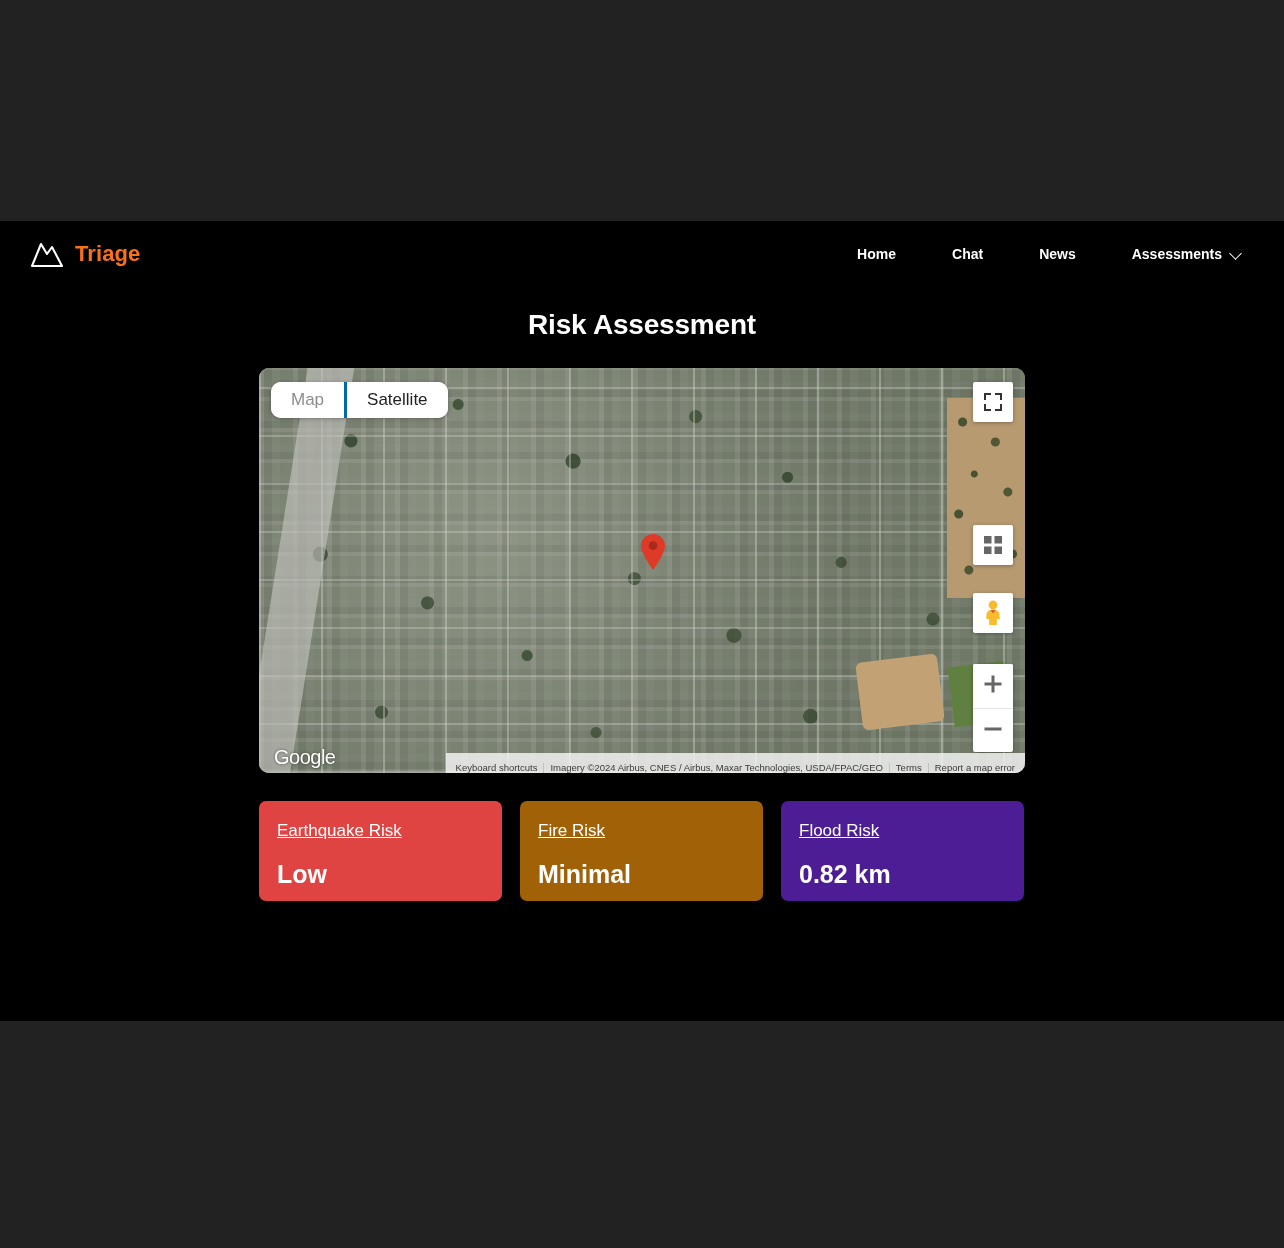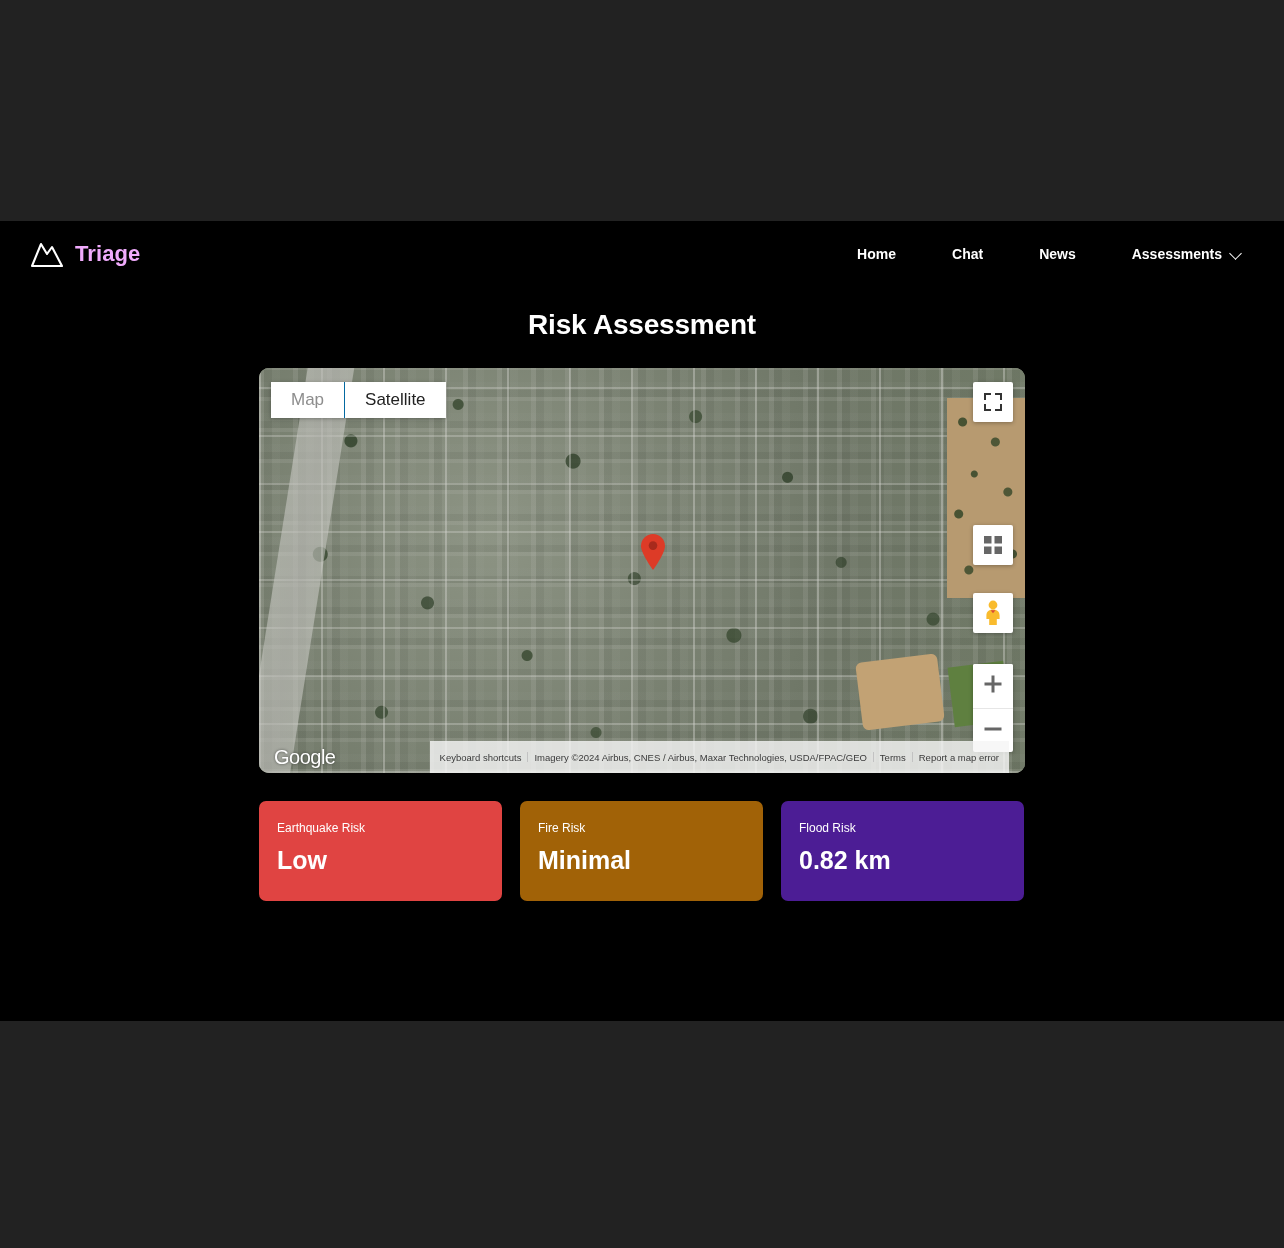--- a/index.html
+++ b/index.html
@@ -31,21 +31,21 @@
     padding: 0 24px 0 30px;
   }
   .brand {
     display: flex;
     align-items: center;
     gap: 11px;
     text-decoration: none;
   }
   .brand-mark { width: 34px; height: 30px; display: block; }
   .brand-name {
-    color: #f0abfc;
+    color: #f97316;
     font-size: 22px;
     font-weight: bold;
     letter-spacing: 0.1px;
   }
 
   .nav-links {
     margin-left: auto;
     display: flex;
     align-items: center;
     gap: 0px;
@@ -199,35 +199,35 @@
     background: #5f8040;
     transform: rotate(-7deg);
   }
 
   
   .maptype {
     position: absolute;
     left: 12px; top: 14px;
     display: flex;
     background: #ffffff;
-    border-radius: 0;
+    border-radius: 10px;
     box-shadow: 0 1px 4px rgba(0,0,0,.3);
     overflow: hidden;
   }
   .maptype-btn {
     font-family: "Liberation Sans", sans-serif;
     font-size: 17px;
     padding: 8px 20px;
     border: none;
     background: #ffffff;
     cursor: pointer;
     white-space: nowrap;
   }
   .maptype-btn.inactive { color: #8d8d8d; }
-  .maptype-btn.active   { color: #222222; border-left: 1px solid #0369a1; }
+  .maptype-btn.active   { color: #222222; border-left: 3px solid #0369a1; }
 
   
   .map-btn {
     position: absolute;
     background: #ffffff;
     border-radius: 2px;
     box-shadow: 0 1px 4px rgba(0,0,0,.3);
     display: flex;
     align-items: center;
     justify-content: center;
@@ -279,24 +279,24 @@
     font-family: "Liberation Sans", sans-serif;
     font-size: 20px;
     letter-spacing: -0.5px;
     text-shadow: 0 0 3px rgba(0,0,0,.55);
     font-weight: normal;
   }
 
   
   .attrib {
     position: absolute;
-    right: 16px; bottom: 0;
-    height: 32px;
-    display: flex;
-    align-items: center;
+    right: 0; bottom: 0;
+    height: 20px;
+    display: flex;
+    align-items: flex-end;
     background: rgba(245,245,245,.82);
     font-size: 9.5px;
     color: #3a3a3a;
     padding: 0 4px;
     white-space: nowrap;
   }
   .attrib span { padding: 0 6px; }
   .attrib .sep { width: 1px; height: 10px; background: #c2c2c2; padding: 0; }
 
   
@@ -306,23 +306,24 @@
     margin-top: 28px;
   }
   .card {
     width: 243px;
     height: 100px;
     border-radius: 7px;
     padding: 20px 18px 0 18px;
     color: #ffffff;
   }
   .card-label {
-    font-size: 12px;
+    font-size: 17px;
     font-weight: normal;
-    margin-bottom: 11px;
+    margin-bottom: 19px;
+    text-decoration: underline;
   }
   .card-value {
     font-size: 25px;
     font-weight: bold;
   }
 </style>
 </head>
 <body>
 
 <div class="page">

